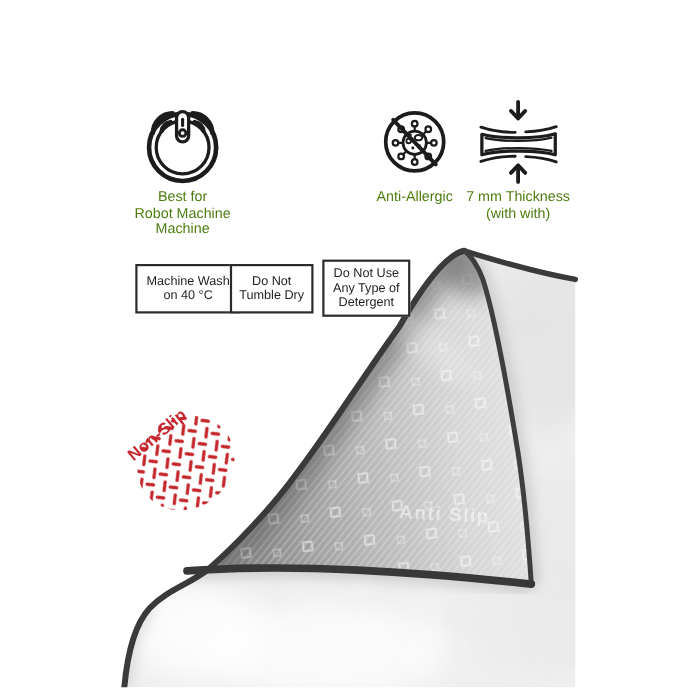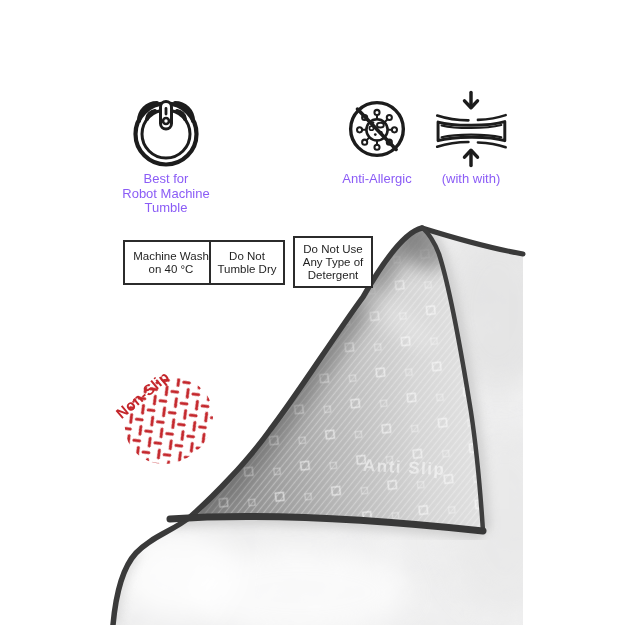--- a/index.html
+++ b/index.html
@@ -3,21 +3,21 @@
 <meta charset="utf-8">
 <style>
   html,body{margin:0;padding:0;background:#fff;}
   .stage{
     position:relative;width:625px;height:625px;background:#fff;overflow:hidden;
     font-family:"Liberation Sans", sans-serif;
   }
   .rug-svg{position:absolute;left:0;top:0;z-index:1;}
   .feature{position:absolute;top:88px;text-align:center;z-index:3;}
   .icon-wrap{height:82px;display:flex;align-items:center;justify-content:center;}
-  .feature-label{font-size:13px;line-height:14.5px;color:#8b5cf6;margin-top:2px;}
+  .feature-label{font-size:13px;line-height:14.5px;color:#4d7c0f;margin-top:2px;}
   .care-box{
     position:absolute;z-index:3;background:#fff;border:2px solid #2b2b2b;
     box-sizing:border-box;display:flex;flex-direction:column;justify-content:center;
     text-align:center;font-size:11.5px;line-height:13px;color:#1f1f1f;
   }
   .ic{stroke:#1c1c1c;fill:none;stroke-linecap:round;stroke-linejoin:round;}
 </style>
 </head>
 <body>
 
@@ -144,21 +144,21 @@
         <circle cx="40" cy="32" r="3" stroke-width="2.6"></circle>
         <path d="M31,14 A18,18 0 0 0 13,32" stroke-width="4"></path>
         <path d="M29,22 A10,10 0 0 0 21,30" stroke-width="4"></path>
         <path d="M49,14 A18,18 0 0 1 67,32" stroke-width="4"></path>
         <path d="M51,22 A10,10 0 0 1 59,30" stroke-width="4"></path>
       </svg>
     </div>
     <div class="feature-label">
       <div>Best for</div>
       <div>Robot Machine</div>
-      <div>Tumble</div>
+      <div>Machine</div>
     </div>
   </div>
 
 
   <div class="feature" style="left:327px;width:100px;">
     <div class="icon-wrap">
       <svg width="68" height="68" viewBox="0 0 80 80" class="ic">
         <circle cx="40" cy="40" r="31" stroke-width="4"></circle>
         <circle cx="40" cy="41" r="12.5" stroke-width="3"></circle>
         <line x1="40" y1="28.5" x2="40" y2="23.5" stroke-width="2.4"></line>
@@ -200,20 +200,21 @@
         <path d="M7,37 C24,42 66,42 84,36.5 L84,58.5 C66,53 24,53.5 7,58.5 Z" stroke-width="3.4"></path>
         <path d="M11,41 C28,45 62,45 80,40.5" stroke-width="2.4"></path>
         <path d="M11,54.5 C28,50.5 62,50.5 80,54.5" stroke-width="2.4"></path>
         <path d="M6,65.5 C18,61.5 30,60 42,60" stroke-width="3"></path>
         <path d="M53,60.5 C64,61 75,62.5 85,66" stroke-width="3"></path>
         <line x1="45" y1="87" x2="45" y2="71" stroke-width="4"></line>
         <path d="M37.5,77.5 L45,69.5 L52.5,77.5" stroke-width="4"></path>
       </svg>
     </div>
     <div class="feature-label">
+      <div>7 mm Thickness</div>
       <div>(with with)</div>
     </div>
   </div>
 
   <div class="care-box" style="left:123px;top:240px;width:96px;height:45px;">
     <div>Machine Wash</div>
     <div>on 40 °C</div>
   </div>
   <div class="care-box" style="left:209px;top:240px;width:76px;height:45px;">
     <div>Do Not</div>

